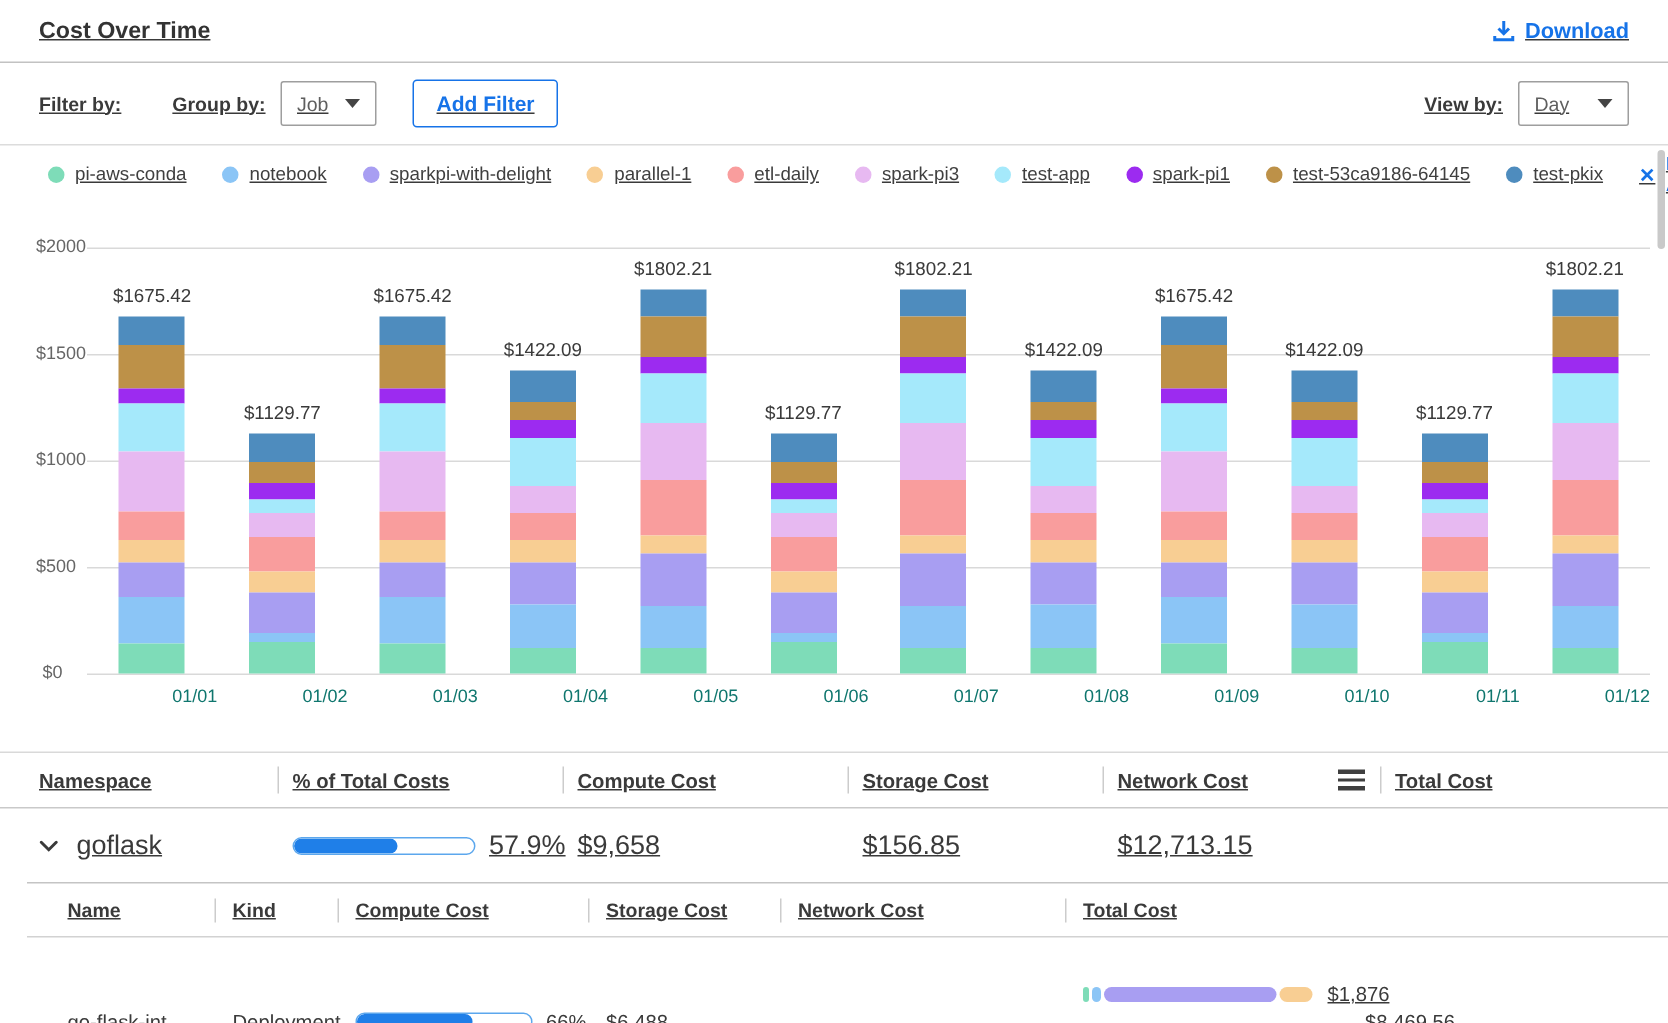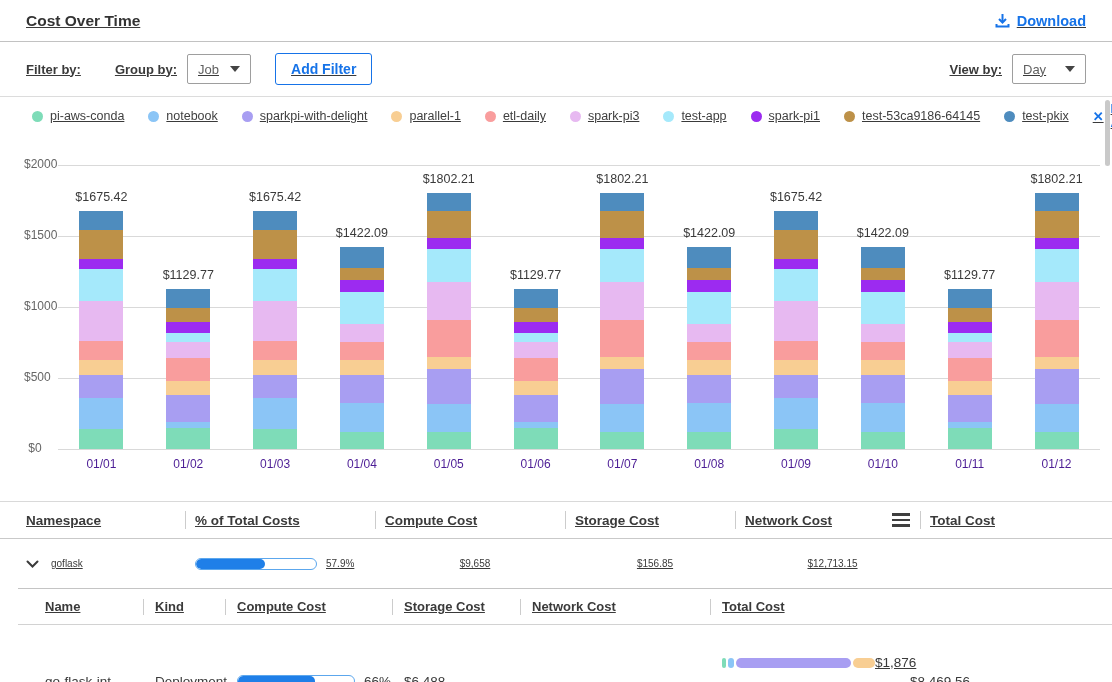--- a/index.html
+++ b/index.html
@@ -45,30 +45,30 @@
   .chart { position:relative; height:366px; }
   .ytick { position:absolute; left:0; width:46px; text-align:center; font-size:12px; color:#666;padding-left:24px; }
   .gridline { position:absolute; left:58px; right:12px; height:1px; background:#d9d9d9; }
   .plot { position:absolute; left:58px; right:12px; top:30px; height:284px; display:flex; }
   .slot { flex:1; position:relative; }
   .bar { position:absolute; bottom:0; left:50%; transform:translateX(-50%); width:44px;
          display:flex; flex-direction:column-reverse; }
   .seg { width:100%; }
   .bar-total { position:absolute; left:50%; transform:translateX(-50%); white-space:nowrap;
                font-size:12.5px; color:#3a3a3a; }
-  .xlabel { position:absolute; top:292px; width:100%; text-align:center; font-size:12px; color:#4c1d95; }
+  .xlabel { position:absolute; top:292px; width:100%; text-align:right; font-size:12px; color:#0f766e; }
   
   .tbl { border-top:1px solid #d9d9d9; }
   .t-grid { display:grid; grid-template-columns:185px 190px 190px 170px 185px 1fr; align-items:center; }
   .t-head { height:37px; border-bottom:1px solid #c9c9c9; font-size:13.5px; font-weight:bold; color:#3a3a3a; }
   .t-head .cell { position:relative; padding-left:10px; height:100%; display:flex; align-items:center; }
   .t-head .cell:first-child { padding-left:26px; }
   .t-head .cell:not(:first-child)::before { content:''; position:absolute; left:0; top:50%;
         transform:translateY(-50%); width:1px; height:18px; background:#ccc; }
-  .ns-row { height:49px; font-size:10px; color:#3a3a3a;text-align:center; }
+  .ns-row { height:49px; font-size:18px; color:#3a3a3a; }
   .ns-row > div { padding-left:10px; }
   .ns-name { padding-left:26px !important; display:flex; align-items:center; gap:12px; }
   .chev { flex:none; cursor:pointer; display:flex; }
   .pct-cell { display:flex; align-items:center; gap:9px; }
   .pill { height:12px; border:1px solid #5CA7ED; border-radius:7px; position:relative;
           background:#fff; overflow:hidden; flex:none; }
   .pill-fill { position:absolute; left:0; top:0; bottom:0; background:#1F7FE8; border-radius:7px; }
   .two-line div { line-height:21px; }
   
   .nested { margin-left:18px; border-top:1px solid #c4c4c4; }
@@ -76,21 +76,21 @@
   .n-head { height:36px; border-bottom:1px solid #d2d2d2; font-size:13px; font-weight:bold; color:#3a3a3a; }
   .n-head .cell { position:relative; padding-left:12px; height:100%; display:flex; align-items:center; }
   .n-head .cell:first-child { padding-left:27px; }
   .n-head .cell:not(:first-child)::before { content:''; position:absolute; left:0; top:50%;
         transform:translateY(-50%); width:1px; height:16px; background:#ccc; }
   .n-row { height:56px; font-size:13.5px; color:#3a3a3a; }
   .n-row > div { padding-left:12px; }
   .n-row > div:first-child { padding-left:27px; }
   .minibar { height:10px; display:flex; gap:2px; flex:none; }
   .minibar span { border-radius:5px; height:100%; }
-  .bar-cell { display:flex; align-items:center; gap:0;margin-top:30px; }
+  .bar-cell { display:flex; align-items:center; gap:10px;margin-top:30px; }
   .net-lines { display:flex; flex-direction:column; gap:7px; }
   .burger { margin-left:auto; margin-right:10px; display:flex; flex-direction:column; gap:3px; cursor:pointer; }
   .burger i { width:18px; height:2.5px; background:#3f3f3f; display:block; }
   .scroll-thumb { position:absolute; right:2px; top:100px; width:5px; height:66px;
                   background:#c9c9c9; border-radius:3px; }
 </style>
 </head>
 <body>
 
 <div class="page">

